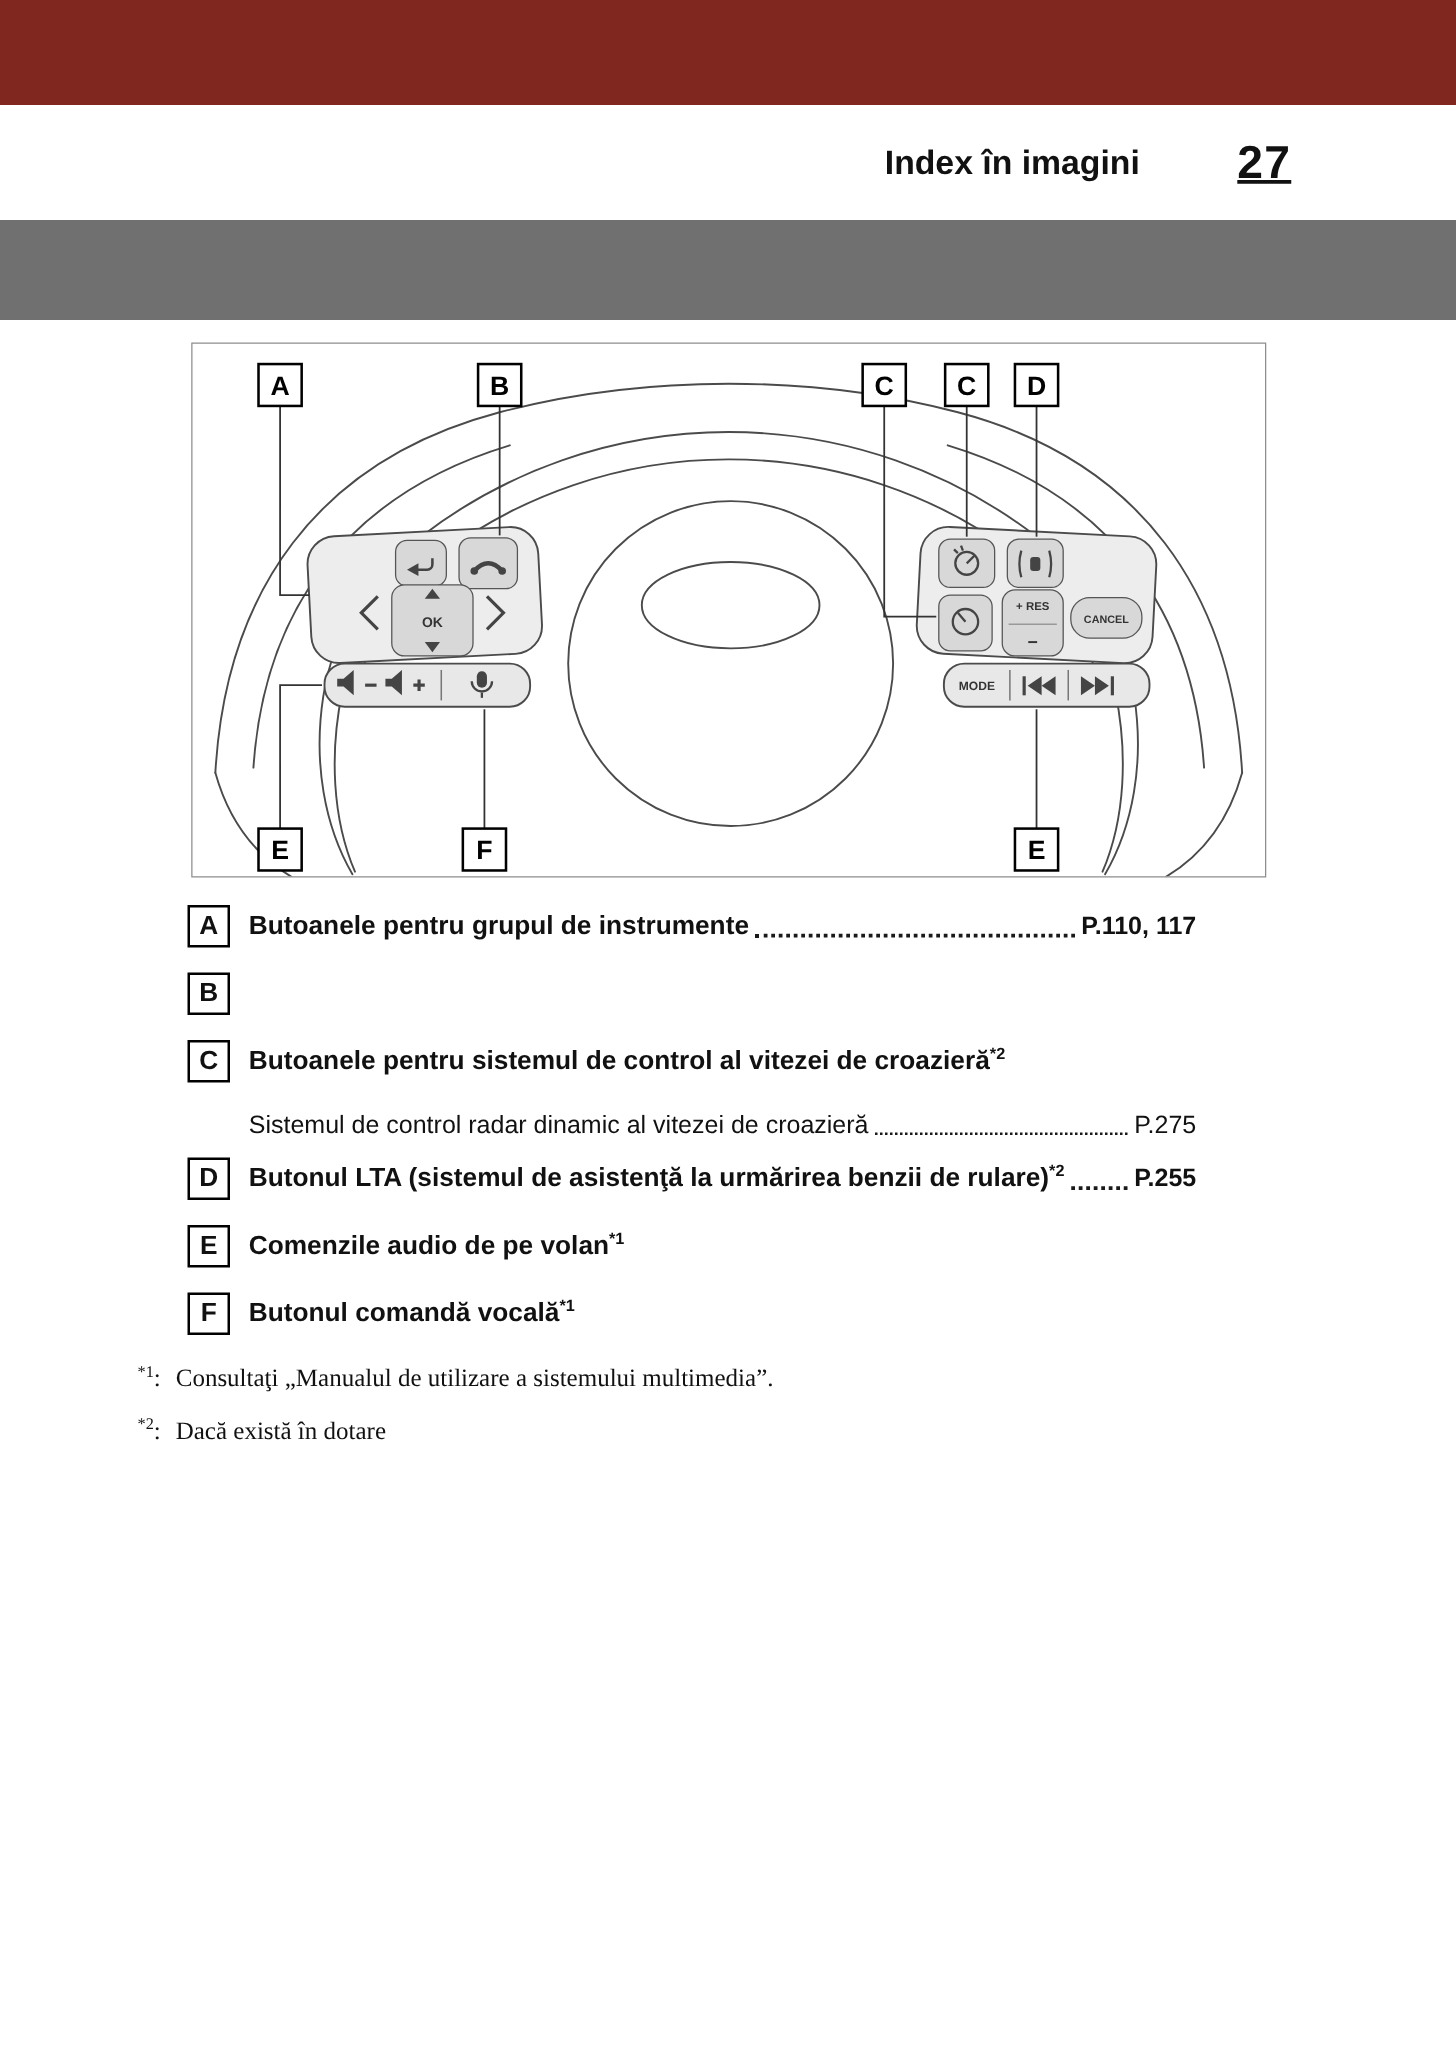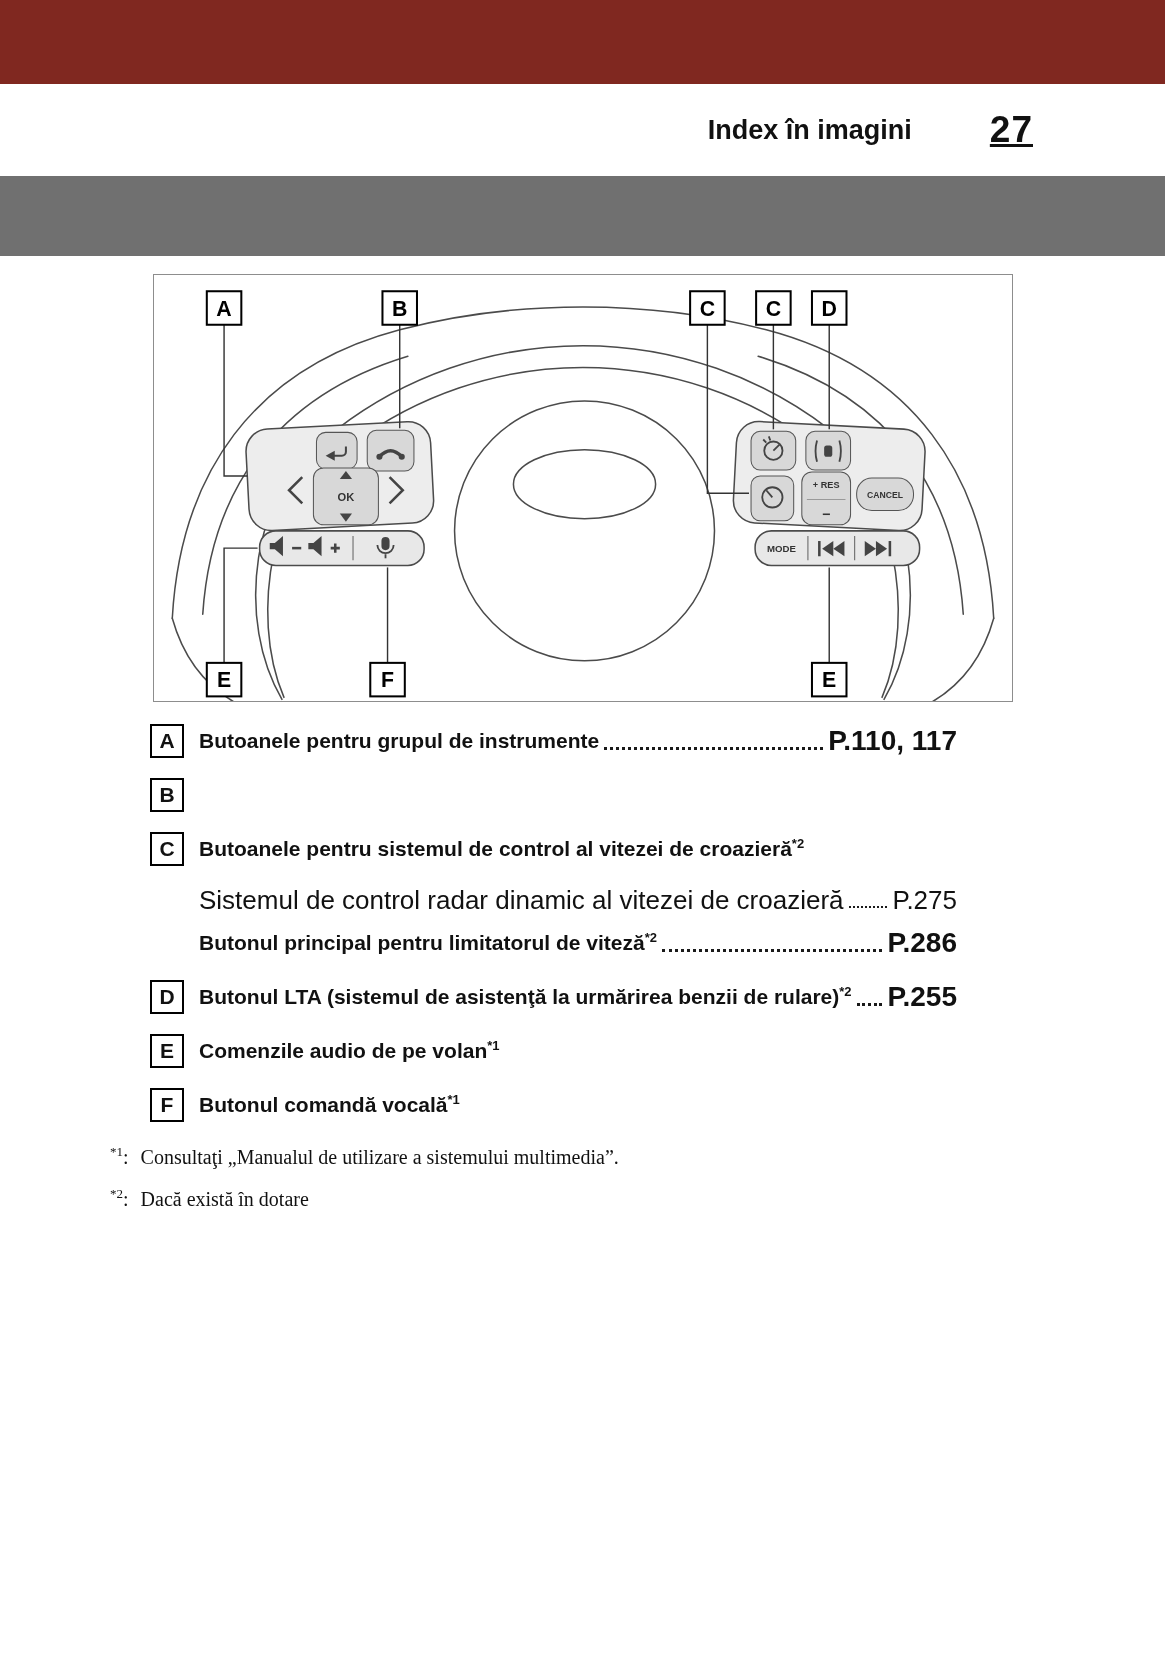--- a/index.html
+++ b/index.html
@@ -23,30 +23,30 @@
   .figure-wrap svg { display:block; width:100%; height:auto; }
 
   .legend { margin:22px 208px 0 150px; }
   .legend-row { display:flex; align-items:flex-start; margin-bottom:20px; }
   .letter-box {
     flex:0 0 34px; height:34px; border:2px solid #000;
     display:flex; align-items:center; justify-content:center;
     font-weight:bold; font-size:21px; margin-right:15px;
   }
   .legend-label { font-size:21px; line-height:34px; }
-  .page-ref { font-size:28px; line-height:34px; white-space:nowrap; }
+  .page-ref { font-size:20px; line-height:34px; white-space:nowrap; }
   .bold-row .legend-label, .bold-row .page-ref { font-weight:bold; }
   .legend sup { font-size:13px; font-weight:bold; vertical-align:super; line-height:0; }
   .leader {
     flex:1 1 auto; min-width:18px; height:26px;
     border-bottom:3px dotted #1a1a1a; margin:0 5px;
   }
   .legend-row.sub { padding-left:49px; margin-bottom:12px; }
   .legend-row.sub .legend-label, .legend-row.sub .page-ref {
-    font-size:26px; font-weight:normal; line-height:28px;
+    font-size:20px; font-weight:normal; line-height:28px;
   }
   .legend-row.sub .leader { height:22px; border-bottom-width:2.5px; }
   .legend-row.indent { padding-left:49px; }
 
   .footnotes { margin:18px 180px 0 110px;font-family:Liberation Serif, serif; }
   .footnote { font-size:20px; line-height:30px; margin-bottom:12px; }
   .footnote sup { font-size:13px; vertical-align:super; line-height:0; }
   .fn-text { margin-left:12px; }
 </style>
 </head>
@@ -229,25 +229,20 @@
       <span class="legend-label"><span>Butoanele pentru sistemul de control al vitezei de croazieră</span><sup>*2</sup></span>
     </div>
 
     <div class="legend-row sub">
       <span class="legend-label"><span>Sistemul de control radar dinamic al vitezei de croazieră</span></span>
       <span class="leader"></span>
       <span class="page-ref">P.275</span>
     </div>
 
 
-    <div class="legend-row bold-row indent">
-      <span class="legend-label"><span>Butonul principal pentru limitatorul de viteză</span><sup>*2</sup></span>
-      <span class="leader"></span>
-      <span class="page-ref">P.286</span>
-    </div>
 
     <div class="legend-row bold-row">
       <span class="letter-box">D</span>
       <span class="legend-label"><span>Butonul LTA (sistemul de asistenţă la urmărirea benzii de rulare)</span><sup>*2</sup></span>
       <span class="leader"></span>
       <span class="page-ref">P.255</span>
     </div>
 
     <div class="legend-row bold-row">
       <span class="letter-box">E</span>

